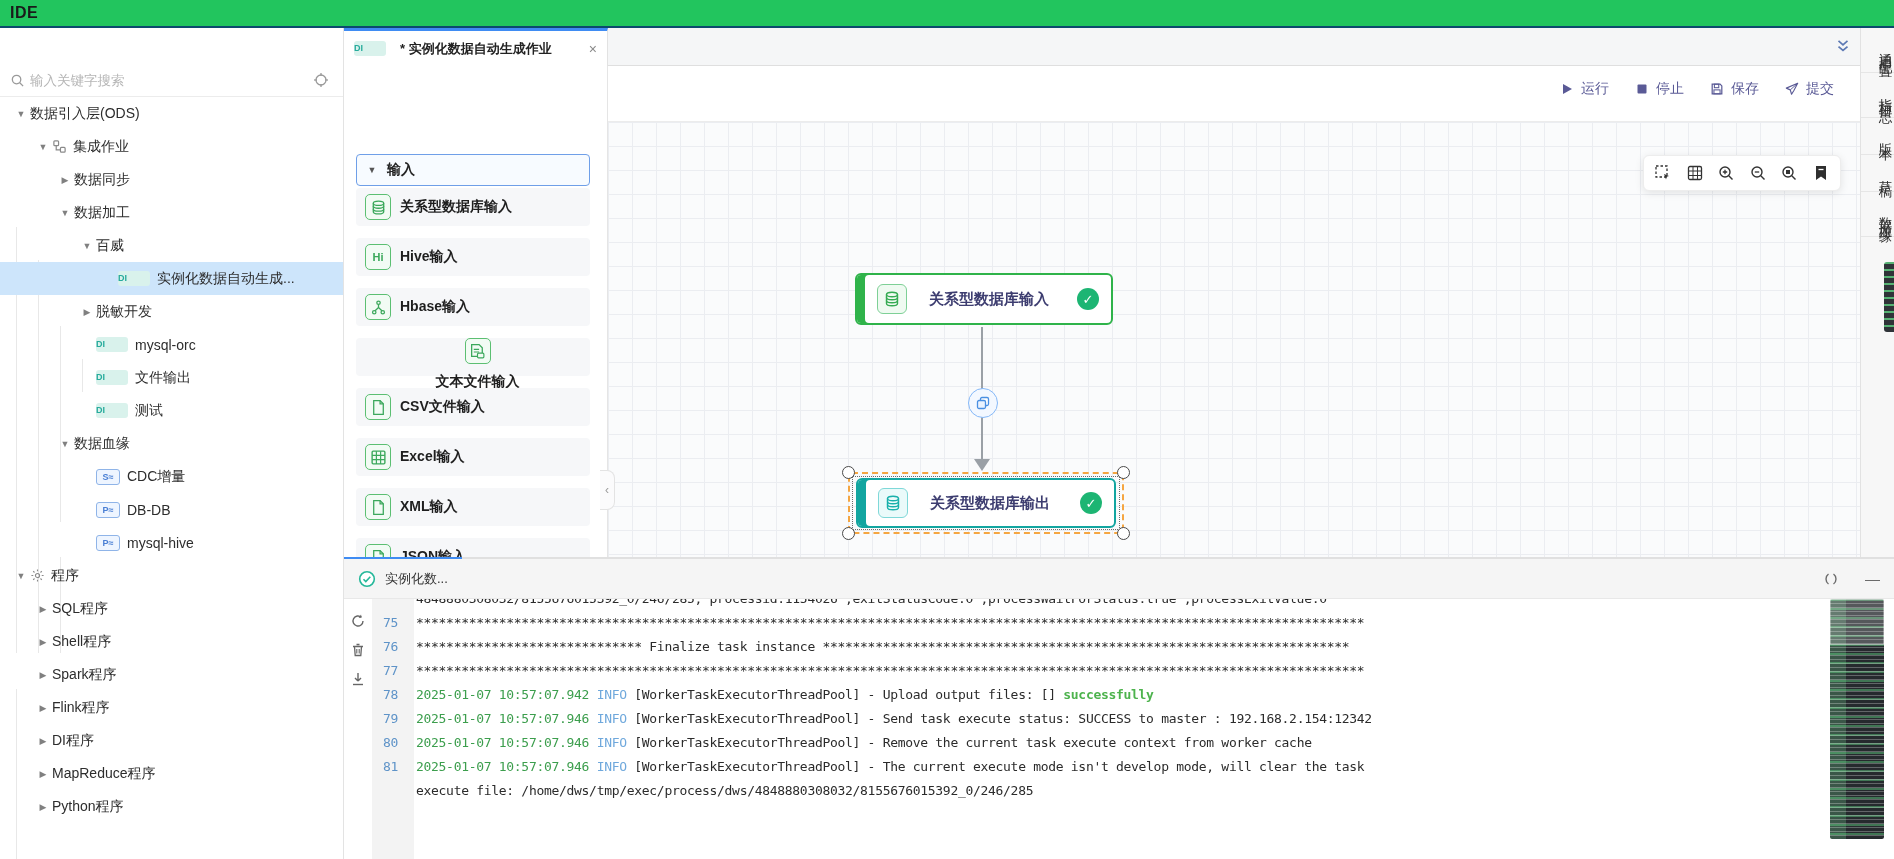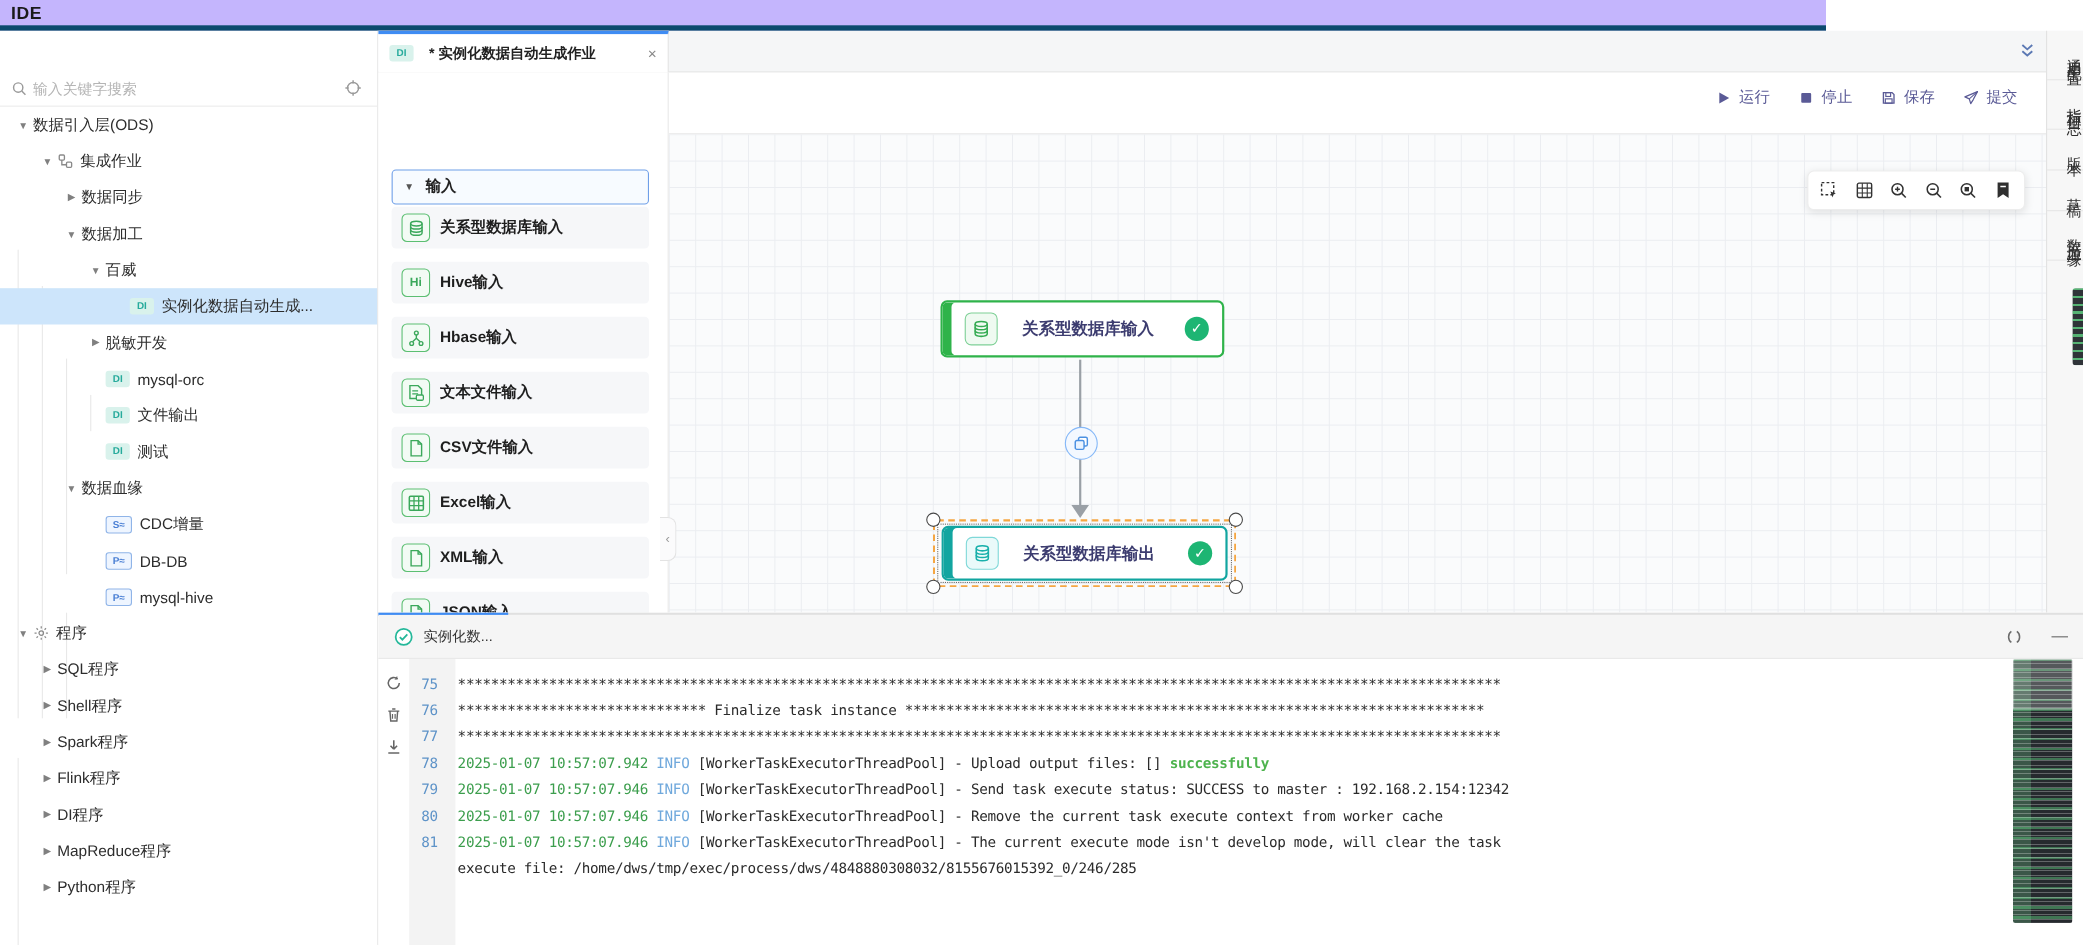--- a/index.html
+++ b/index.html
@@ -1,38 +1,38 @@
 <!DOCTYPE html>
 <html><head>
 <meta charset="utf-8">
 <style>
   * { margin:0; padding:0; box-sizing:border-box; }
   html,body { width:1894px; height:859px; overflow:hidden; background:#fff;
     font-family:"Liberation Sans","DejaVu Sans",sans-serif; color:#2b2b2b; }
   .abs { position:absolute; }
   
-  #topbar { left:0; top:0; width:1660px; height:28px; background:#c4b5fd; border-bottom:5px solid #0c4a6e; }
+  #topbar { left:0; top:0; width:1894px; height:28px; background:#22c55e; border-bottom:2px solid #0c4a6e; }
   #topbar .title { position:absolute; left:10px; top:4px; font-size:16px; font-weight:600; color:#1a1a1a; letter-spacing:.5px; }
   
   #sidebar { left:0; top:28px; width:344px; height:831px; background:#fff; border-right:1px solid #e3e3e3; }
   #proj-header { position:absolute; left:0; top:0; width:100%; height:36px; border-bottom:1px solid #ececec;
     font-size:15px; font-weight:bold; color:#141414; line-height:36px; padding-left:12px; }
   #tree-search { position:absolute; left:0; top:36px; width:100%; height:33px; border-bottom:1px solid #ececec; }
   #tree-search svg.mag { position:absolute; left:10px; top:9px; }
   #tree-search input { position:absolute; left:30px; top:4px; width:250px; height:24px; border:none; outline:none;
     font-size:13.5px; color:#444; background:transparent; }
   #tree-search input::placeholder { color:#b5b5b5; }
   #tree-search .target { position:absolute; right:14px; top:8px; }
   #tree { position:absolute; left:0; top:69px; width:100%; height:762px; overflow:hidden; }
   .guide { position:absolute; width:1px; background:#e8e8e8; }
   .tree-row { position:absolute; left:0; width:100%; height:33px; display:flex; align-items:center; font-size:14px; color:#2d2d2d; cursor:pointer; }
   .tree-row.selected { background:#cde5fb; }
   .tree-row .arrow { width:18px; font-size:9px; color:#808080; text-align:center; flex:none; }
-  .badge-di { flex:none; width:22px; height:15px; border-radius:3px; background:#d9f2ec; color:#27ab9c; font-size:9px;
-    font-weight:bold; text-align:center; line-height:15px; margin-right:7px; }
+  .badge-di { flex:none; width:32px; height:15px; border-radius:3px; background:#d9f2ec; color:#27ab9c; font-size:9px;
+    font-weight:bold; line-height:15px; margin-right:7px; }
   .badge-tpl { flex:none; width:24px; height:16px; border-radius:3px; background:#eef5ff; border:1px solid #8fb4e8;
     color:#4a7fd4; font-size:9px; font-weight:bold; text-align:center; line-height:14px; margin-right:7px; }
   .tree-ic { flex:none; margin-right:6px; color:#8a8a8a; display:flex; }
   
   #tabbar { left:344px; top:28px; width:1550px; height:38px; background:#f5f6f7; border-bottom:1px solid #dfdfdf; }
   #active-tab { position:absolute; left:0; top:0; width:264px; height:38px; background:#fff; border-top:3px solid #3f8cf3;
     border-right:1px solid #e2e2e2; display:flex; align-items:center; padding:0 10px; gap:7px; }
   #active-tab .t-title { font-size:13px; font-weight:bold; color:#222; white-space:nowrap; overflow:hidden; }
   #active-tab .t-close { margin-left:auto; color:#8a8a8a; font-size:14px; cursor:pointer; }
   #tab-collapse { position:absolute; right:42px; top:9px; color:#5c79b4; cursor:pointer; }
@@ -395,21 +395,21 @@
         <span>Hive输入</span>
       </div>
       <div class="pal-item" style="top: 222px;">
         <span class="pal-ic">
           <svg width="17" height="17">
             <use href="#sym-hbase"></use>
           </svg>
         </span>
         <span>Hbase输入</span>
       </div>
-      <div class="pal-item" style="top: 272px;">
+      <div class="pal-item" style="top: 272px; flex-direction: column;">
         <span class="pal-ic">
           <svg width="17" height="17">
             <use href="#sym-textfile"></use>
           </svg>
         </span>
         <span>文本文件输入</span>
       </div>
       <div class="pal-item" style="top: 322px;">
         <span class="pal-ic">
           <svg width="17" height="17">
@@ -581,20 +581,21 @@
         </span>
       <span class="gbtn">
           <svg width="16" height="16">
             <use href="#sym-download"></use>
           </svg>
         </span>
     </div>
     <div id="log-lines">
         <div class="log-line" style="margin-top: -12px;">
           <span class="ln"></span>
+          <span class="lt"><span class="seg-plain">4848880308032/8155676015392_0/246/285, processid:1154026 ,exitStatusCode:0 ,processWaitForStatus:true ,processExitValue:0</span></span>
         </div>
         <div class="log-line">
           <span class="ln">75</span>
           <span class="lt"><span class="seg-plain">******************************************************************************************************************************</span></span>
         </div>
         <div class="log-line">
           <span class="ln">76</span>
           <span class="lt"><span class="seg-plain">******************************  Finalize task instance  **********************************************************************</span></span>
         </div>
         <div class="log-line">

